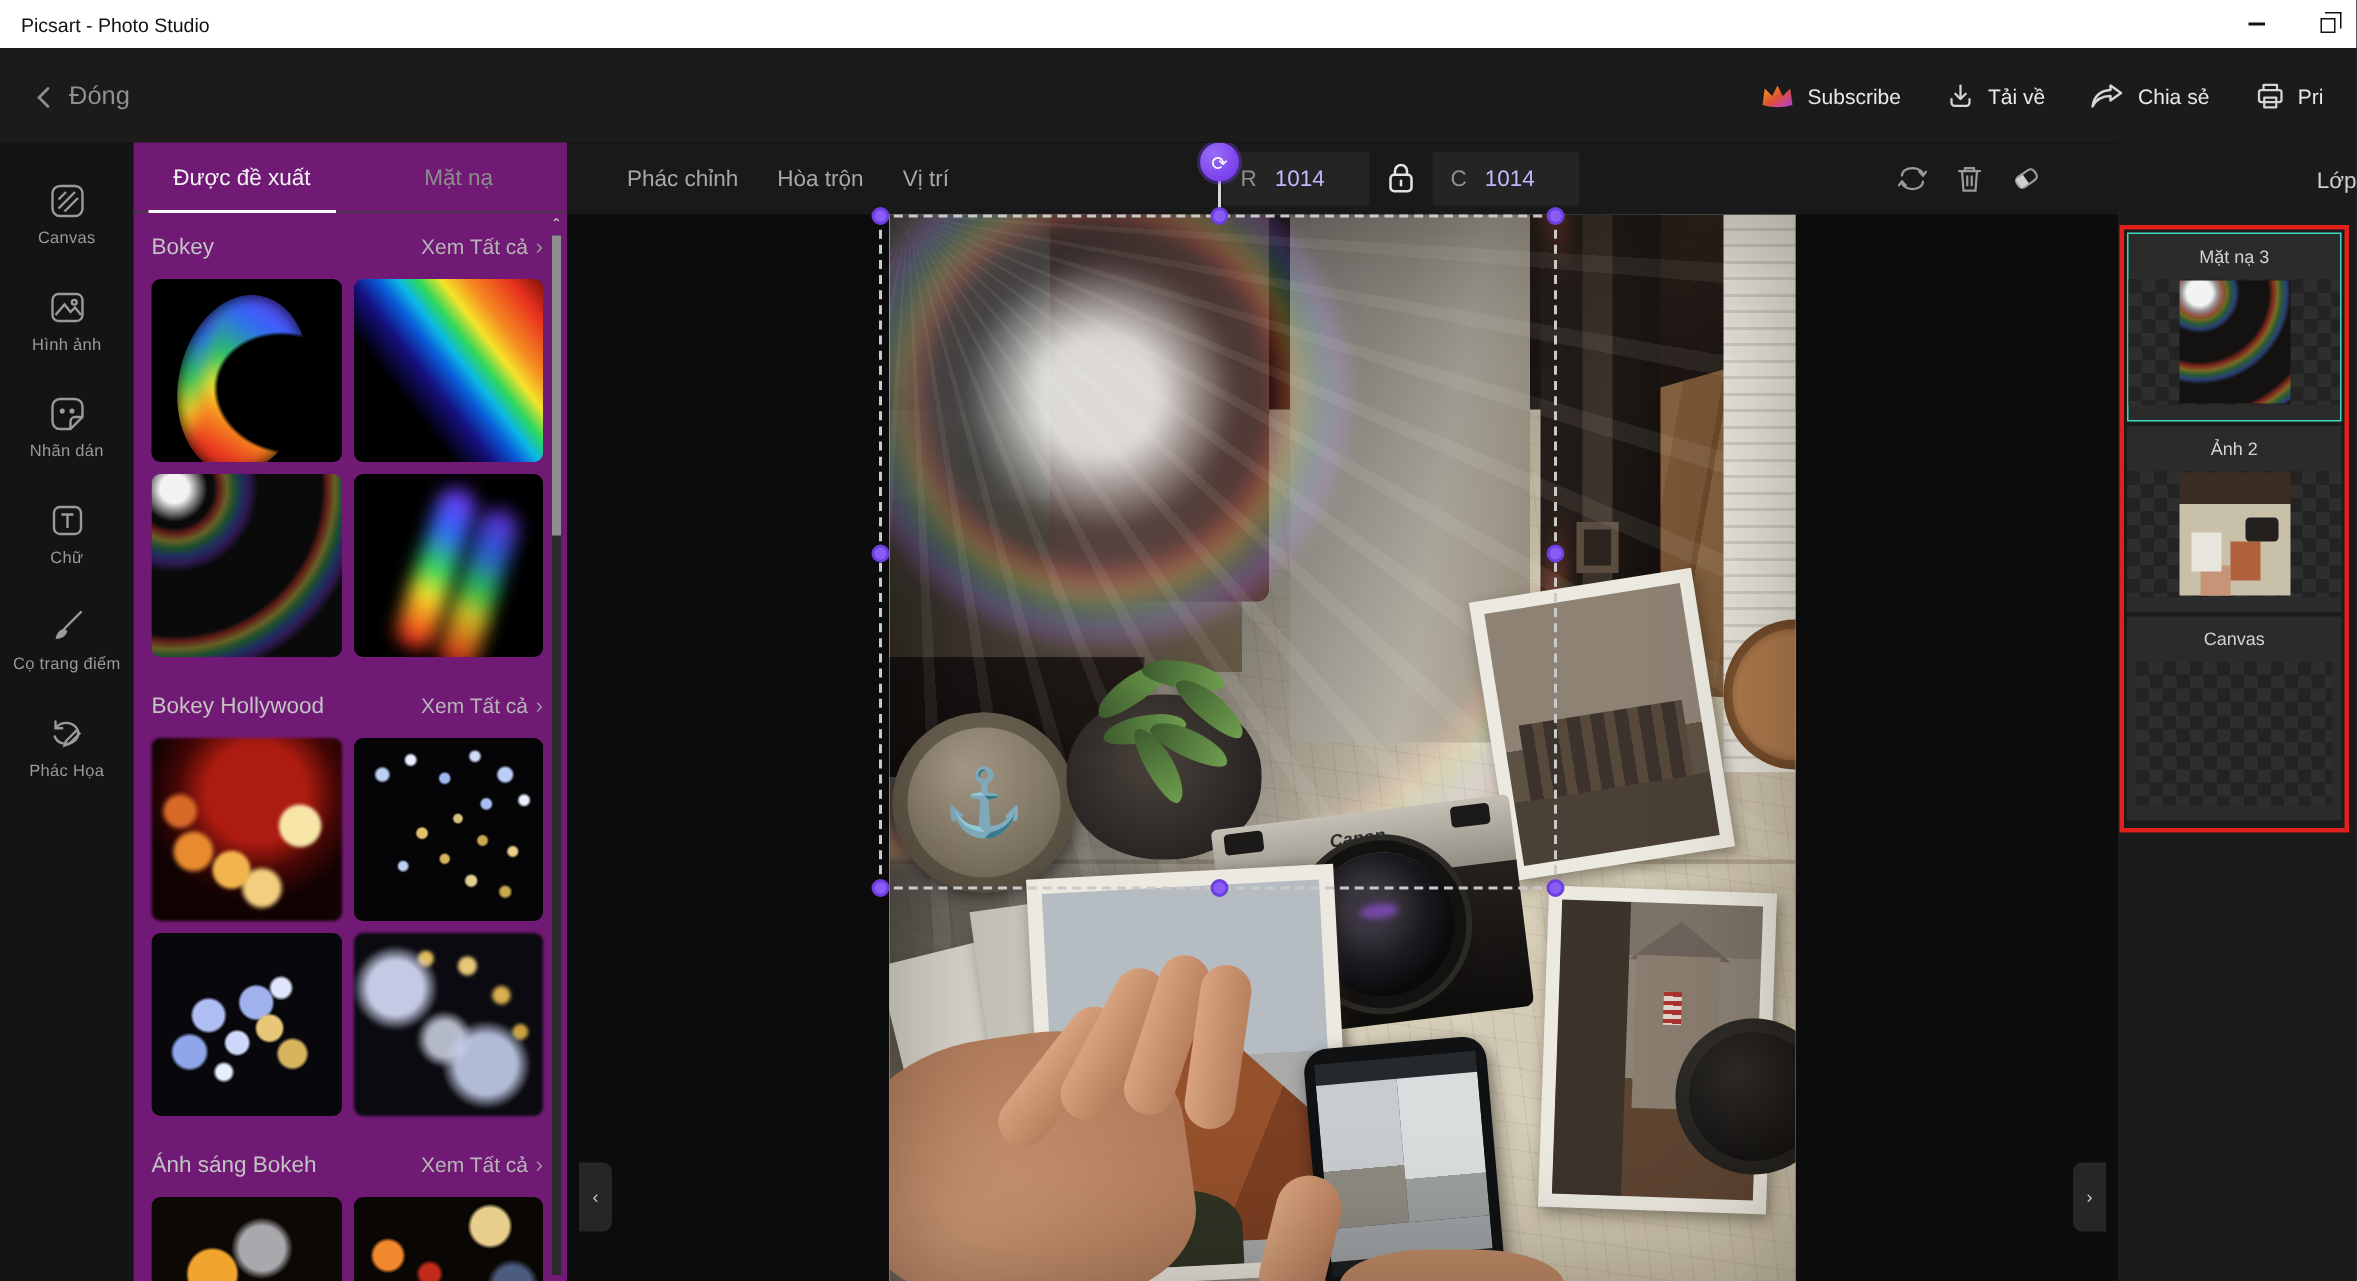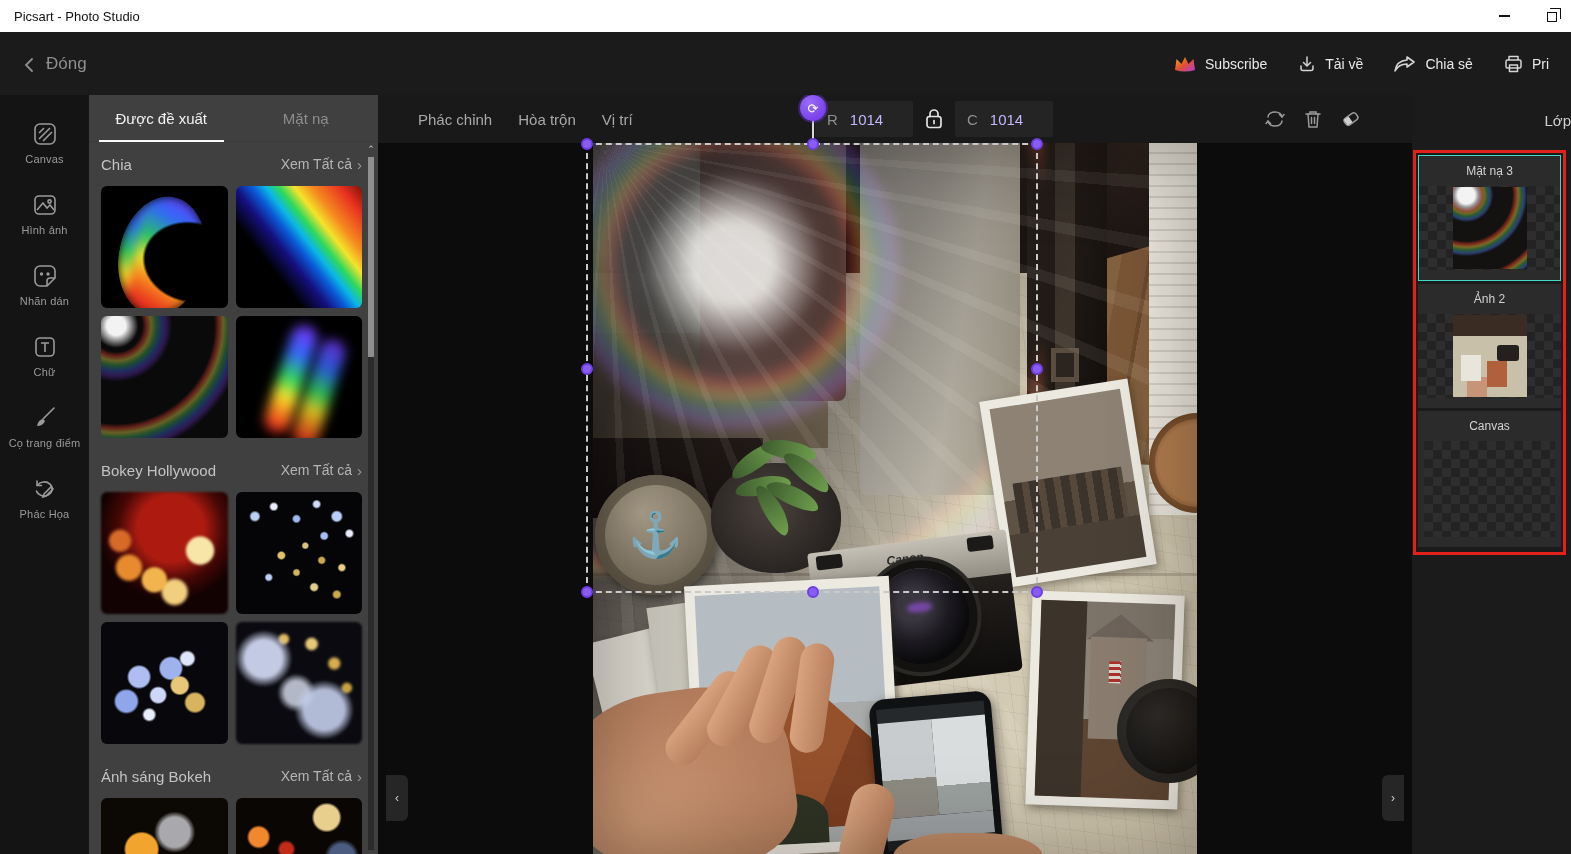--- a/index.html
+++ b/index.html
@@ -29,21 +29,21 @@
   
   .sidebar { width:89px; background:#141414; display:flex; flex-direction:column; padding-top:12px; }
   .side-item { height:71px; display:flex; flex-direction:column; align-items:center; justify-content:center; gap:5px; color:#9a9a9a; cursor:pointer; position:relative; }
   .side-item .s-lbl { font-size:11px; letter-spacing:.2px; text-align:center; line-height:1.15; }
   .side-item.active { color:#3ed8c3; }
   .side-item.active svg { stroke:#3ed8c3; }
   .side-item svg { stroke:#9a9a9a; }
   .red-outline { position:absolute; left:4px; right:4px; top:1px; bottom:1px; border:3px solid #e0211c; pointer-events:none; }
 
   
-  .panel { width:289px; background:#404040; position:relative; display:flex; flex-direction:column; }
+  .panel { width:289px; background:#701a75; position:relative; display:flex; flex-direction:column; }
   .panel-tabs { display:flex; height:47px; border-bottom:1px solid #3a3a3a; }
   .ptab { flex:1; display:flex; align-items:center; justify-content:center; font-size:15px; color:#8d8d8d; cursor:pointer; position:relative; }
   .ptab.active { color:#f2f2f2; }
   .ptab.active::after { content:""; position:absolute; left:10px; right:10px; bottom:-1px; height:2px; background:#fafafa; }
   .panel-scroll { flex:1; overflow:hidden; padding:0 16px 0 12px; }
   .sec-head { display:flex; align-items:center; justify-content:space-between; height:44px; }
   .sec-title { font-size:15px; color:#c3c3c3; }
   .sec-link { font-size:14px; color:#b5b5b5; cursor:pointer; display:flex; align-items:center; gap:5px; }
   .sec-link .chev { font-size:15px; color:#9a9a9a; }
   .thumb-grid { display:grid; grid-template-columns:1fr 1fr; gap:8px; margin-bottom:10px; }
@@ -371,21 +371,21 @@
   </div>
 
   <div class="panel">
     <div class="panel-tabs">
       <div class="ptab active">Được đề xuất</div>
       <div class="ptab">Mặt nạ</div>
     </div>
     <div class="panel-scroll">
 
       <div class="sec-head">
-        <span class="sec-title">Chia</span>
+        <span class="sec-title">Bokey</span>
         <span class="sec-link">
             <span>Xem Tất cả</span>
             <span class="chev">›</span>
           </span>
       </div>
       <div class="thumb-grid">
         <div class="thumb t-prism-arc"></div>
         <div class="thumb t-prism-diag"></div>
         <div class="thumb t-prism-rings"></div>
         <div class="thumb t-prism-streaks"></div>

